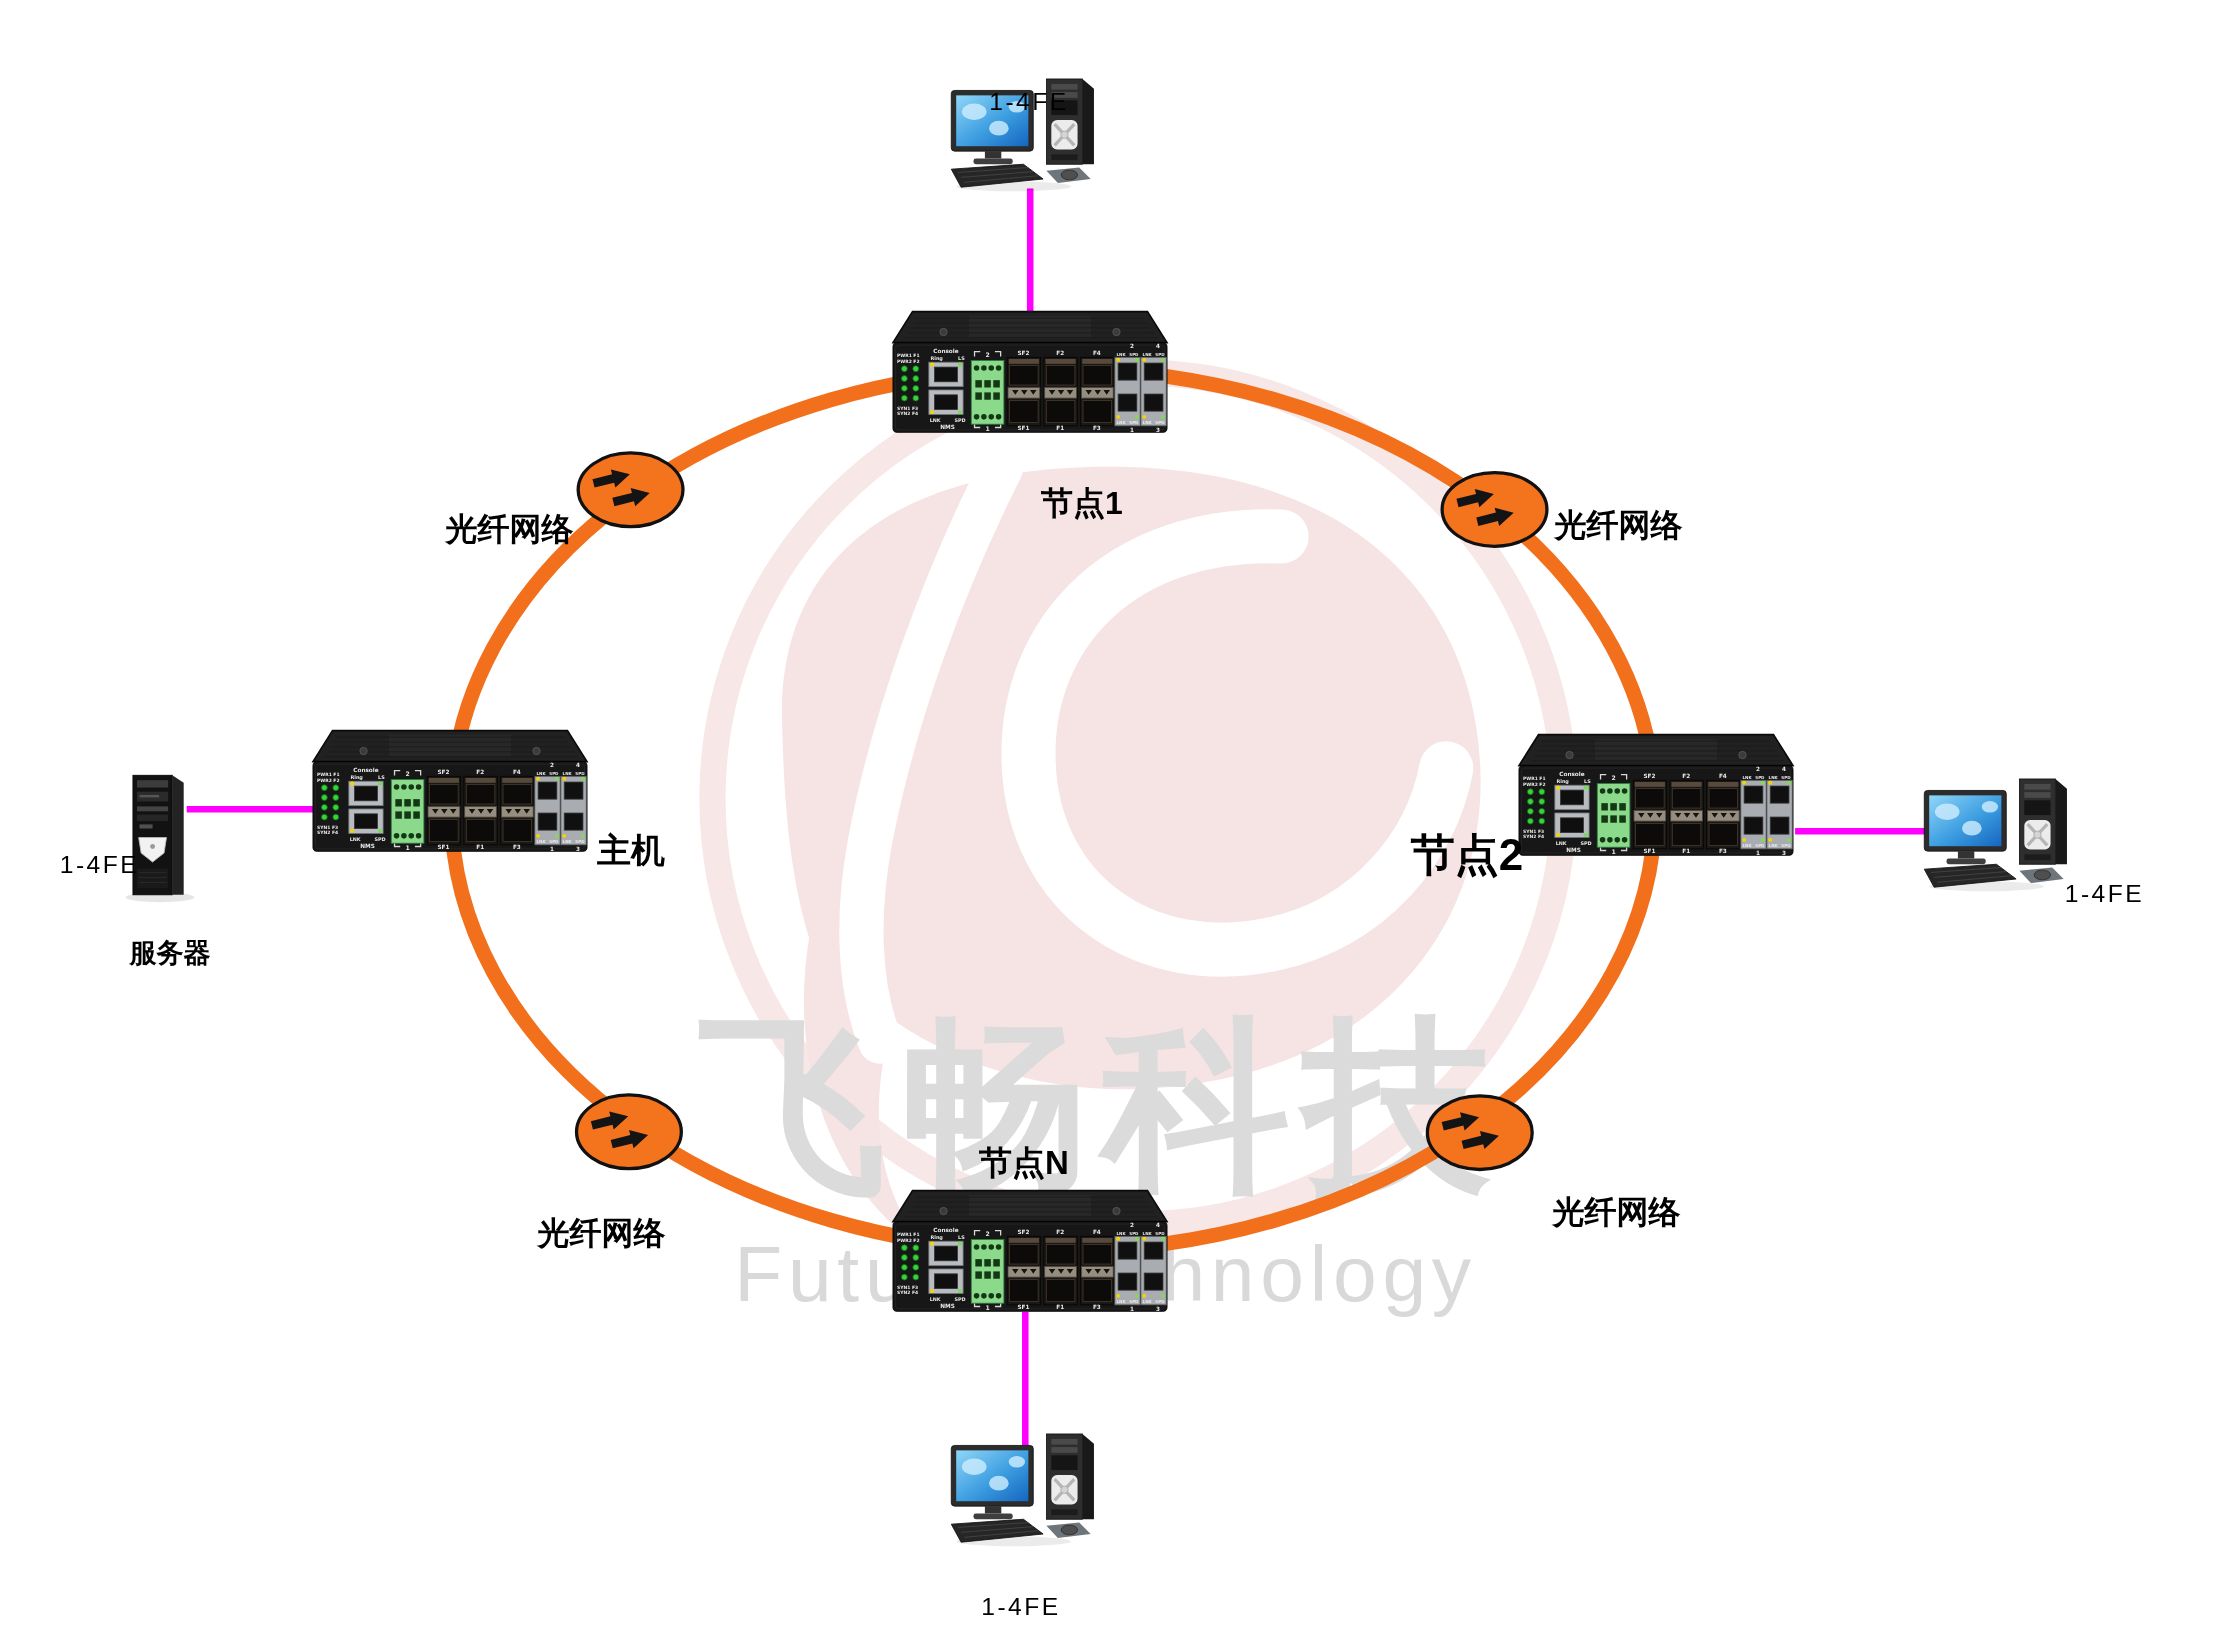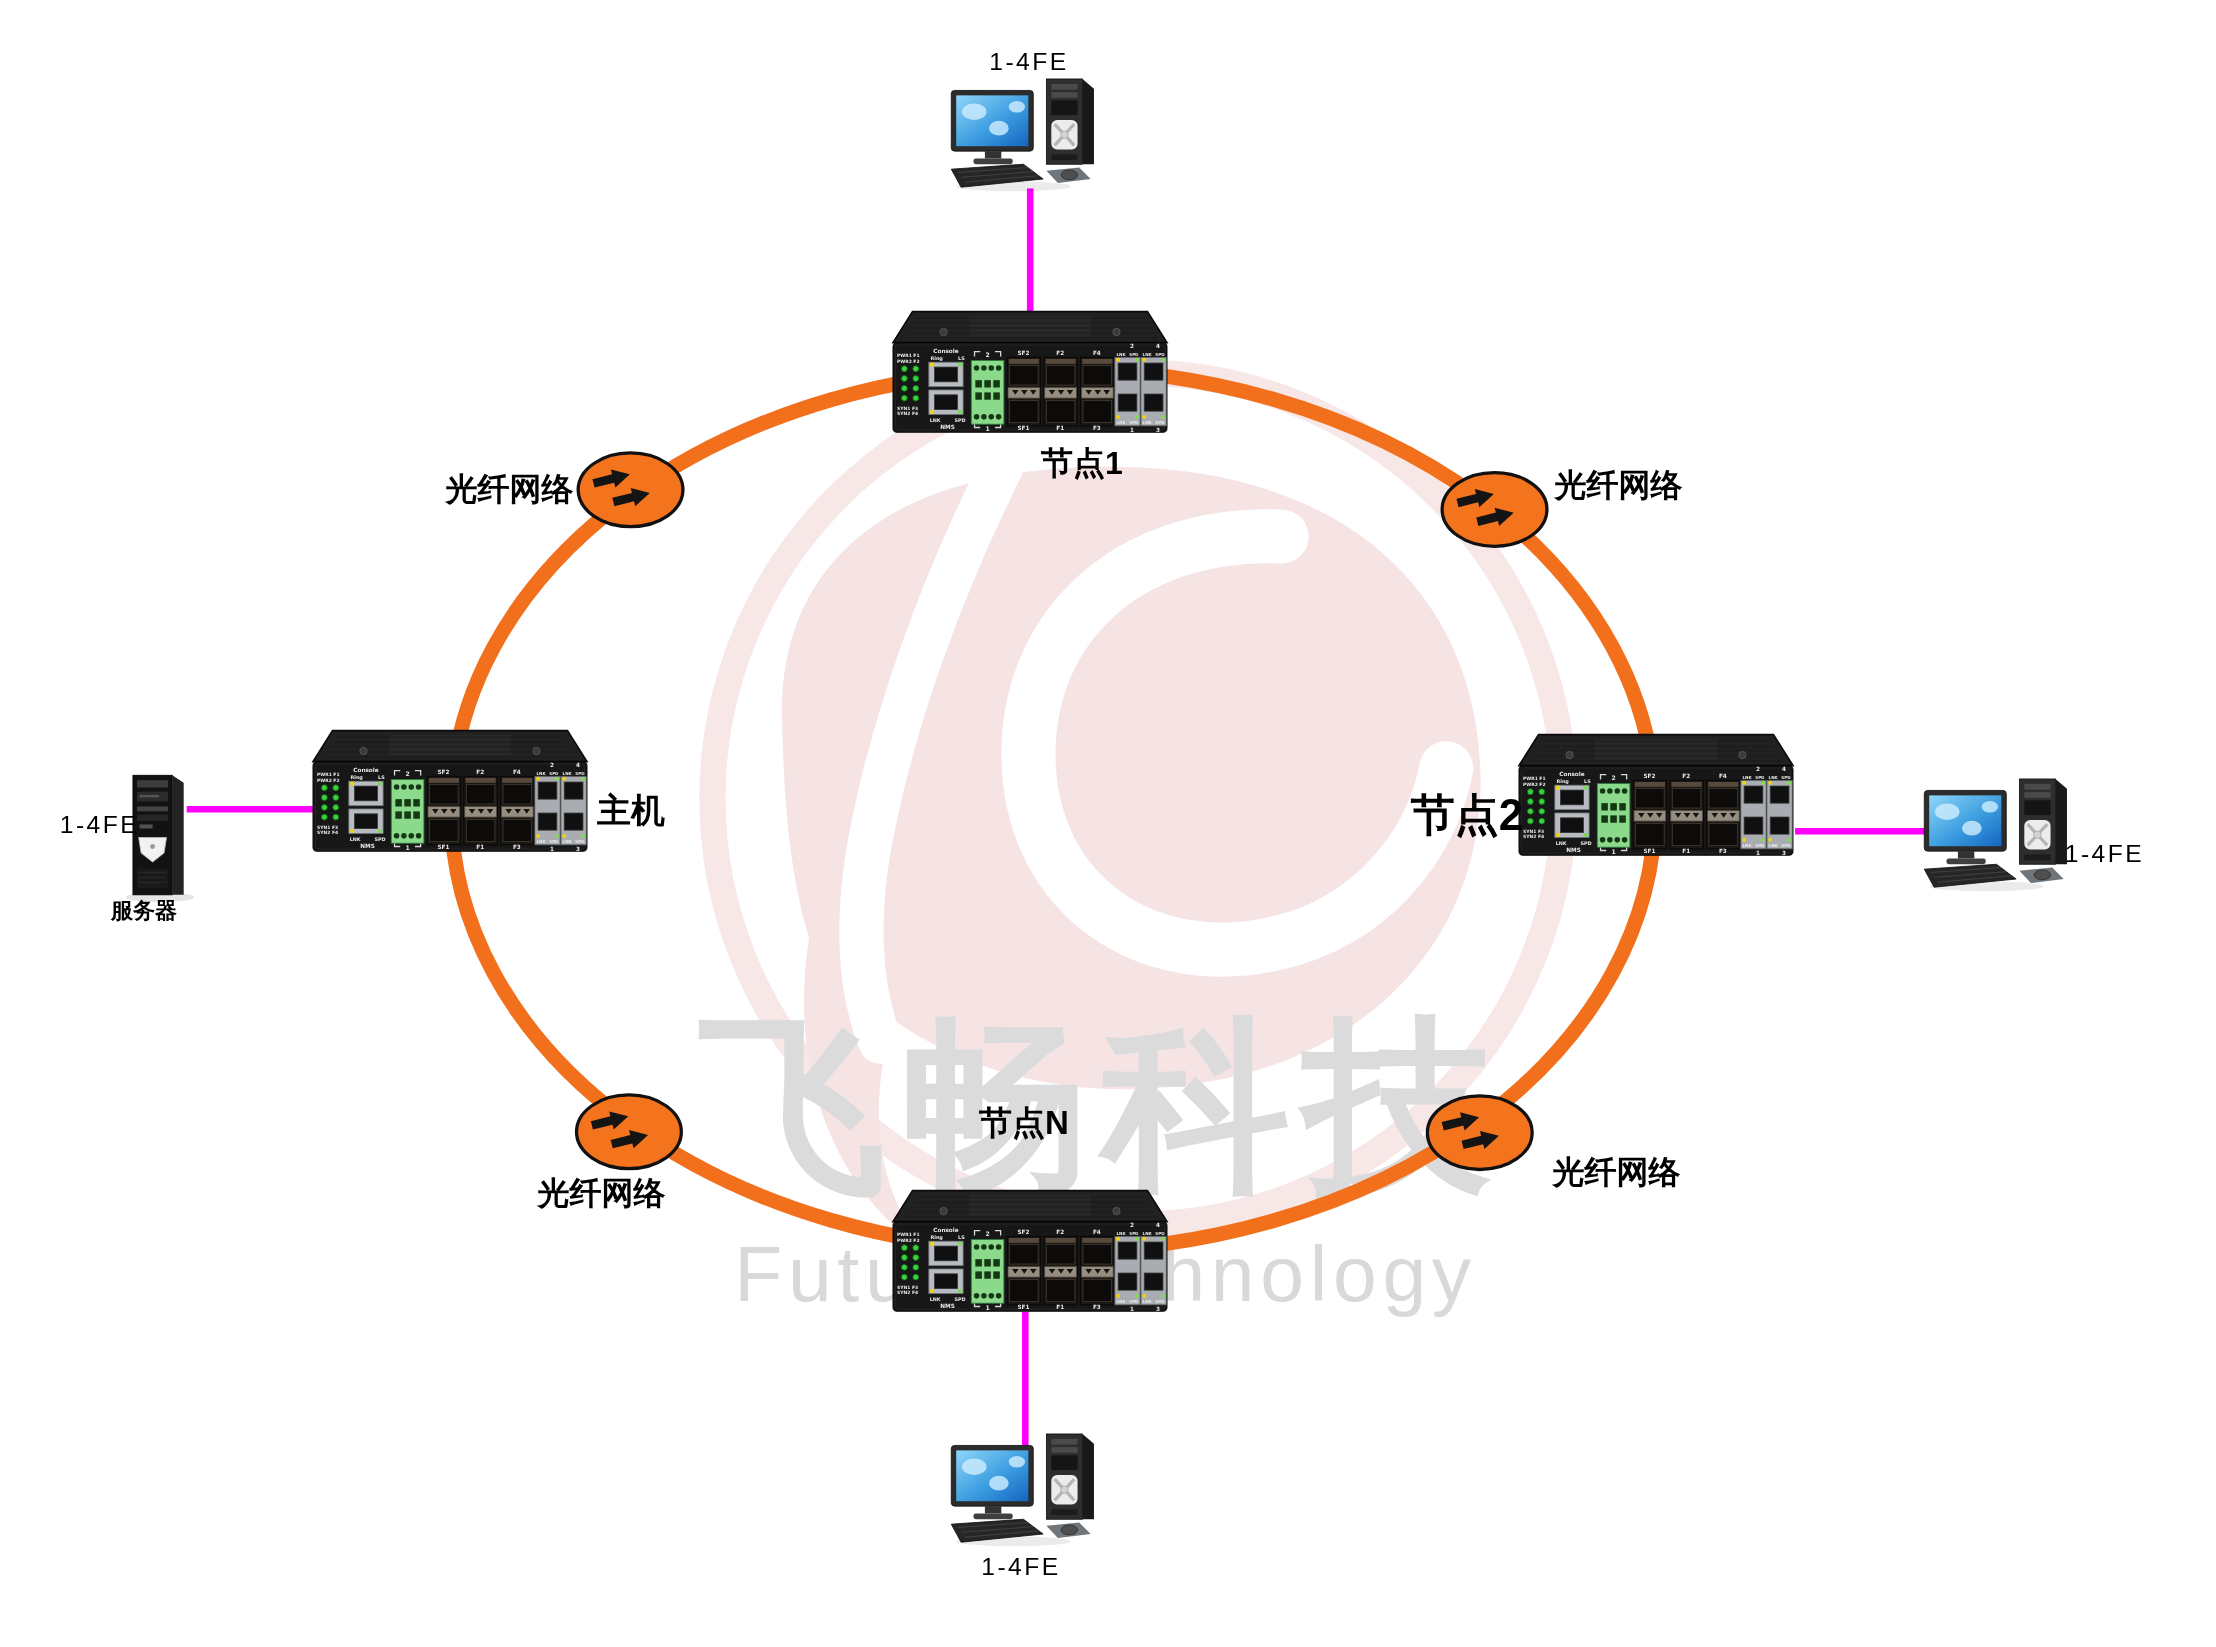--- a/index.html
+++ b/index.html
@@ -1,20 +1,20 @@
 <!DOCTYPE html>
 <html style="font-size:13px"><head>
 <meta charset="utf-8">
 <style>
   html,body{margin:0;padding:0;background:#ffffff;}
   #stage{position:relative;width:2216px;height:1647px;background:#ffffff;overflow:hidden;
          font-family:"Liberation Sans",sans-serif;}
   #bg{position:absolute;left:0;top:0;}
   .dev{position:absolute;}
-  .lbl{position:absolute;text-align:center;color:#000;font-weight:600;line-height:1.1;white-space:nowrap;}
+  .lbl{position:absolute;text-align:center;color:#000;font-weight:600;line-height:1.1;white-space:nowrap;margin-top:40px;}
   .fe{font-weight:500;letter-spacing:2.5px;}
   .wm-cn{font-weight:bold;letter-spacing:16px;}
   .wm-en{letter-spacing:7px;}
   .sw-labels text{fill:#e9e9e9;font-weight:bold;font-family:"DejaVu Sans",sans-serif;}
 </style>
 </head>
 <body>
 
 <div id="stage">
 
@@ -383,21 +383,21 @@
 
   <div class="lbl fe" style="left:947px;top:48px;width:164px;font-size:24.6px">1-4FE</div>
   <div class="lbl" style="left:992px;top:446px;width:180px;font-size:32px">节点1</div>
 
   <div class="lbl" style="left:439px;top:472px;width:141px;font-size:32px">光纤网络</div>
   <div class="lbl" style="left:1548px;top:468px;width:141px;font-size:32px">光纤网络</div>
   <div class="lbl" style="left:531px;top:1176px;width:141px;font-size:32px">光纤网络</div>
   <div class="lbl" style="left:1546px;top:1155px;width:141px;font-size:32px">光纤网络</div>
 
   <div class="lbl fe" style="left:34px;top:811px;width:131px;font-size:24.6px">1-4FE</div>
-  <div class="lbl" style="left:62px;top:899px;width:164px;font-size:22px">服务器</div>
+  <div class="lbl" style="left:88px;top:899px;width:164px;font-size:27px">服务器</div>
   <div class="lbl" style="left:586px;top:792px;width:90px;font-size:34px">主机</div>
 
   <div class="lbl" style="left:1381px;top:791px;width:172px;font-size:44px">节点2</div>
   <div class="lbl fe" style="left:2039px;top:840px;width:131px;font-size:24.6px">1-4FE</div>
 
   <div class="lbl" style="left:934px;top:1105px;width:180px;font-size:33px">节点N</div>
   <div class="lbl fe" style="left:939px;top:1553px;width:164px;font-size:24.6px">1-4FE</div>
 
 </div>
 

